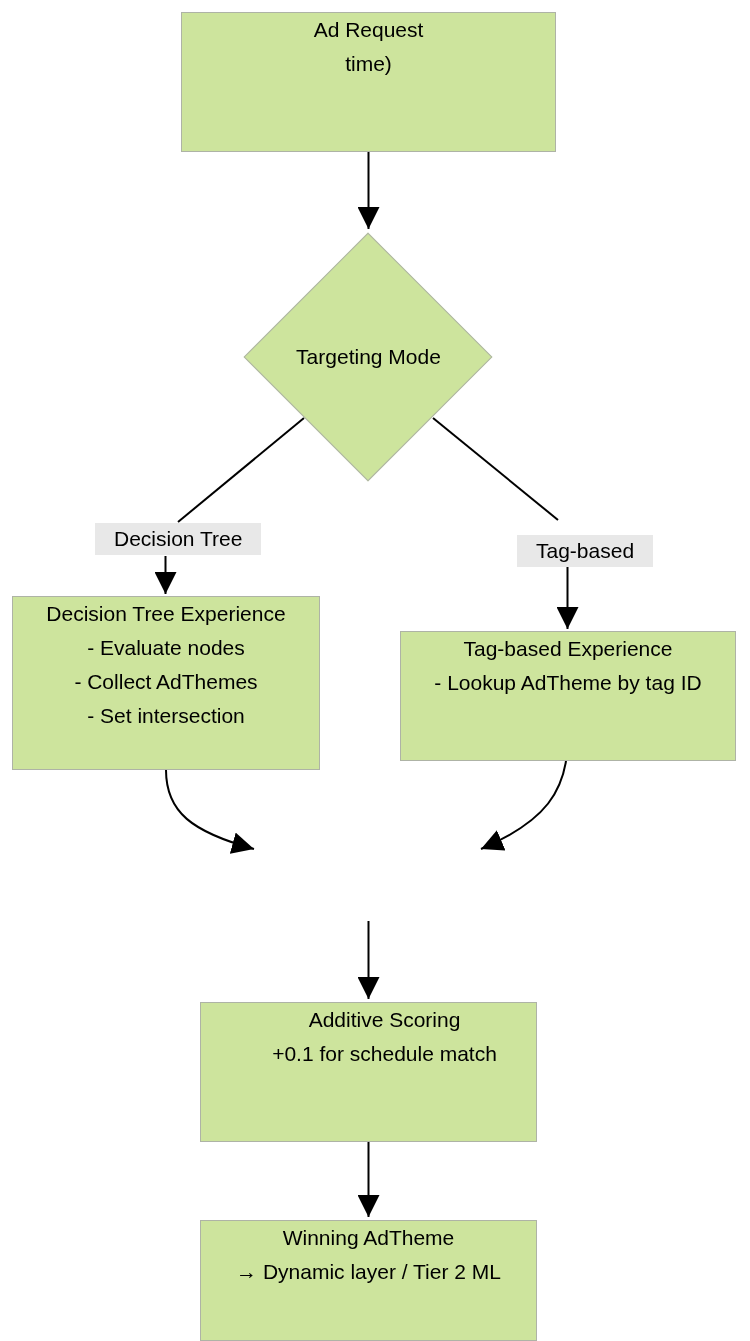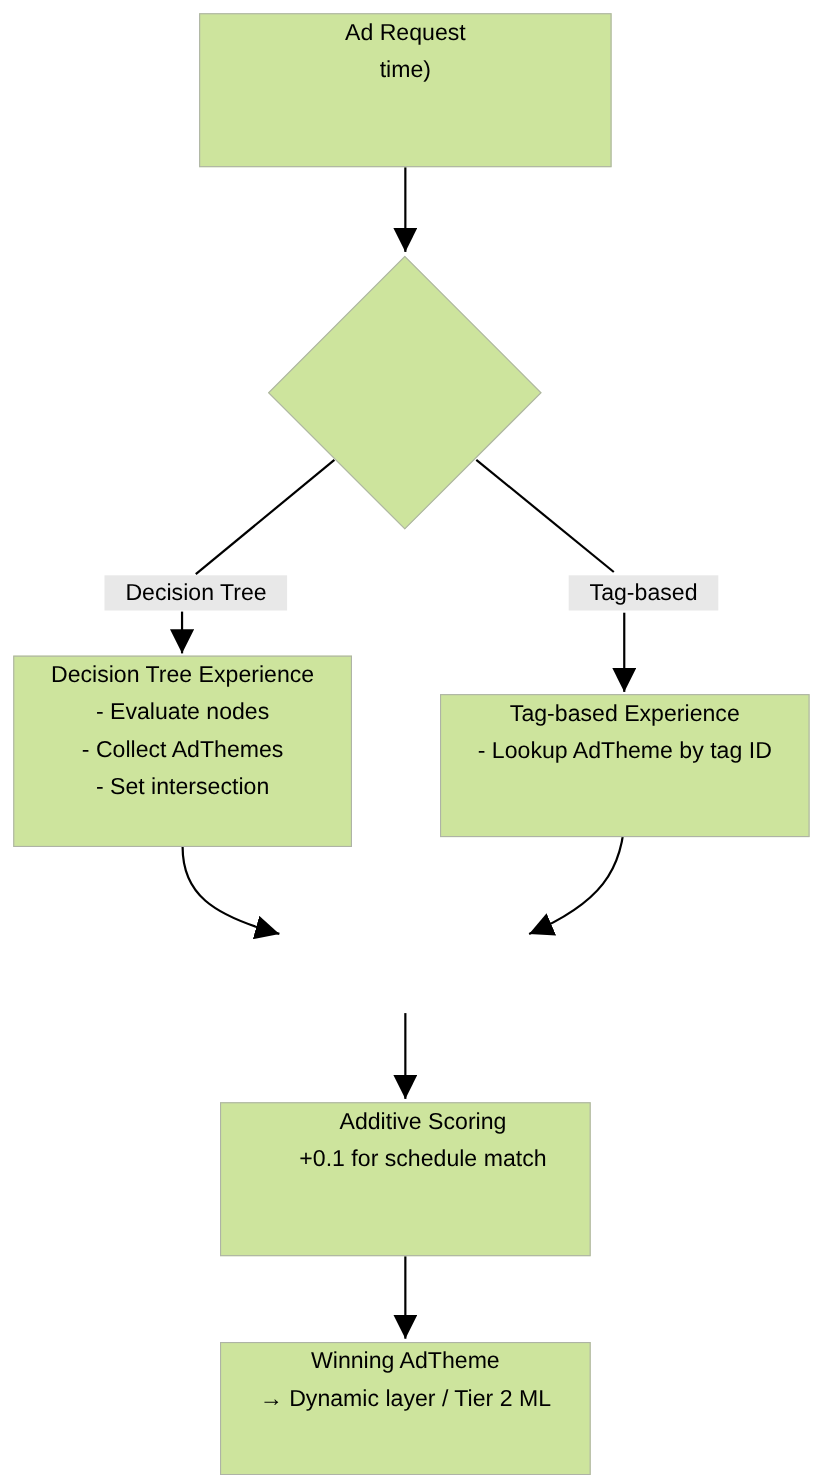--- a/index.html
+++ b/index.html
@@ -64,21 +64,21 @@
   
   #node-ad-request            { left: 181px; top: 12px;   width: 375px; height: 140px; }
   #diamond-targeting-mode     { left: 280px; top: 269px; }
   #label-targeting-mode       { left: 243px; top: 340px; }
   #node-decision-tree-exp     { left: 12px;  top: 596px;  width: 308px; height: 174px; }
   #node-tag-based-exp         { left: 400px; top: 631px;  width: 336px; height: 130px; }
   #node-matched-adthemes      { left: 242px; top: 850px;  width: 251px; height: 71px; }
   #node-additive-scoring      { left: 200px; top: 1002px; width: 337px; height: 140px; padding-left: 32px; }
   #node-winning-adtheme       { left: 200px; top: 1220px; width: 337px; height: 121px; }
   #edge-label-decision-tree   { left: 95px;  top: 523px; }
-  #edge-label-tag-based       { left: 517px; top: 523px; }
+  #edge-label-tag-based       { left: 517px; top: 535px; }
 </style>
 </head>
 <body>
 
 <div class="canvas">
 
   <svg class="edges" width="750" height="1341" viewBox="0 0 750 1341" fill="none" stroke="#000000" stroke-width="2">
     <defs>
       <marker id="arrow" viewBox="0 0 10 10" refX="10" refY="5" markerWidth="11" markerHeight="11" orient="auto-start-reverse">
         <path d="M 0 0 L 10 5 L 0 10 z" fill="#000000" stroke="none"></path>
@@ -94,20 +94,21 @@
     <path d="M 368.5 921 V 999" marker-end="url(#arrow)"></path>
     <path d="M 368.5 1142 V 1217" marker-end="url(#arrow)"></path>
   </svg>
 
   <div class="node" id="node-ad-request">
     <div>Ad Request</div>
     <div>time)</div>
   </div>
 
   <div class="diamond-shape" id="diamond-targeting-mode"></div>
+  <div class="diamond-label" id="label-targeting-mode" style="left: 243.5px; top: 340px;">Targeting Mode</div>
 
   <div class="edge-label" id="edge-label-decision-tree">Decision Tree</div>
   <div class="edge-label" id="edge-label-tag-based">Tag-based</div>
 
   <div class="node" id="node-decision-tree-exp">
     <div>Decision Tree Experience</div>
     <div>- Evaluate nodes</div>
     <div>- Collect AdThemes</div>
     <div>- Set intersection</div>
   </div>

